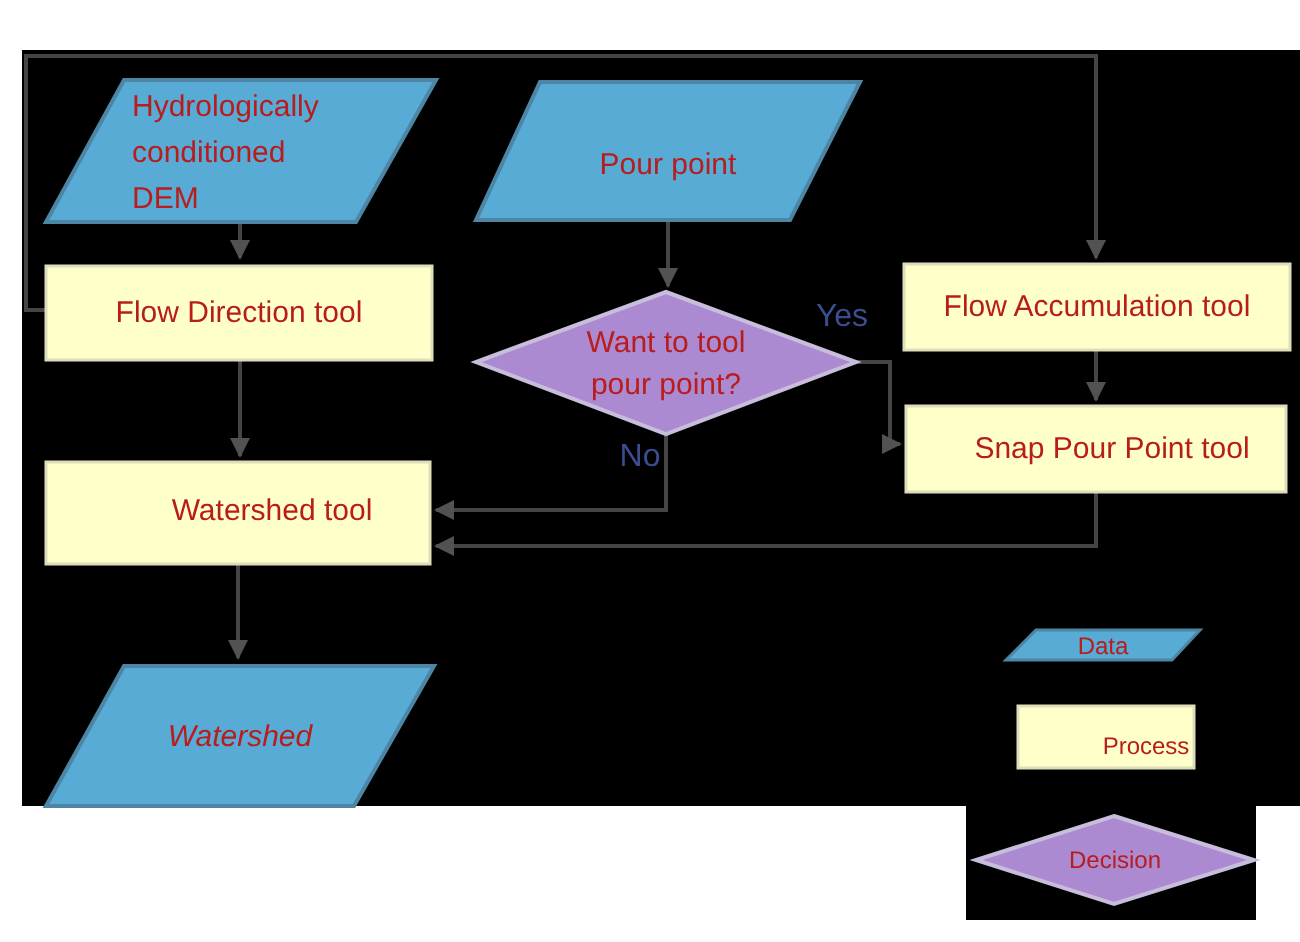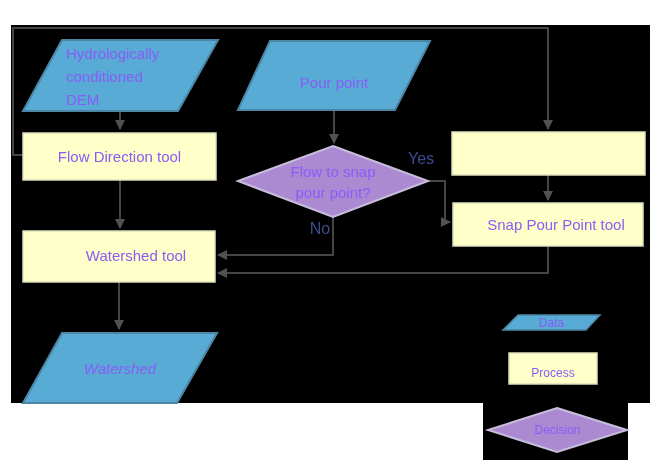--- a/index.html
+++ b/index.html
@@ -17,21 +17,21 @@
 
   svg.layer { position: absolute; left: 0; top: 0; width: 650px; height: 471px; }
 
   .lbl {
     position: absolute;
     display: flex;
     align-items: center;
     justify-content: center;
     text-align: center;
     font-size: 15px;
-    color: #8b5cf6;
+    color: #b91c1c;
     line-height: 20px;
     white-space: nowrap;
   }
   #lbl-dem {
     left: 66px; top: 42px; width: 124px; height: 70px;
     display: block; text-align: left; line-height: 23px; font-size: 15px;
   }
   #lbl-flow-direction     { left: 23px;  top: 133px; width: 193px; height: 47px; text-align: center; }
   #lbl-pour-point         { left: 254px; top: 41px;  width: 160px; height: 83px; }
   #lbl-decision           { left: 243px; top: 146px; width: 180px; height: 71px; line-height: 21px; }
@@ -45,21 +45,21 @@
     font-size: 16px;
     color: #3a4d8f;
     width: 30px; height: 13px;
     display: flex; align-items: center; justify-content: center;
   }
   #lbl-yes { left: 406px; top: 152px; }
   #lbl-no  { left: 305px; top: 222px; }
 
   .legend-lbl { font-size: 12px; }
   #lbl-legend-data     { left: 503px; top: 314px; width: 97px;  height: 17px; }
-  #lbl-legend-process  { left: 509px; top: 353px; width: 88px;  height: 39px; }
+  #lbl-legend-process  { left: 509px; top: 353px; width: 88px;  height: 39px; padding-left: 20px; }
   #lbl-legend-decision { left: 488px; top: 408px; width: 139px; height: 44px; }
 </style>
 </head>
 <body>
 
 <div class="stage">
 
   <div class="panel" id="panel-main"></div>
   <div class="panel" id="panel-legend"></div>
 
@@ -99,24 +99,25 @@
   <div class="lbl" id="lbl-dem">
     <div>Hydrologically</div>
     <div>conditioned</div>
     <div>DEM</div>
   </div>
 
   <div class="lbl" id="lbl-pour-point">Pour point</div>
 
   <div class="lbl" id="lbl-flow-direction">Flow Direction tool</div>
 
+  <div class="lbl" id="lbl-flow-accumulation">Flow Accumulation tool</div>
 
   <div class="lbl" id="lbl-decision">
     <div>
-      <div>Flow to snap</div>
+      <div>Want to tool</div>
       <div>pour point?</div>
     </div>
   </div>
 
   <div class="lbl" id="lbl-snap">Snap Pour Point tool</div>
 
   <div class="lbl" id="lbl-watershed-tool">Watershed tool</div>
 
   <div class="lbl" id="lbl-watershed">Watershed</div>
 

